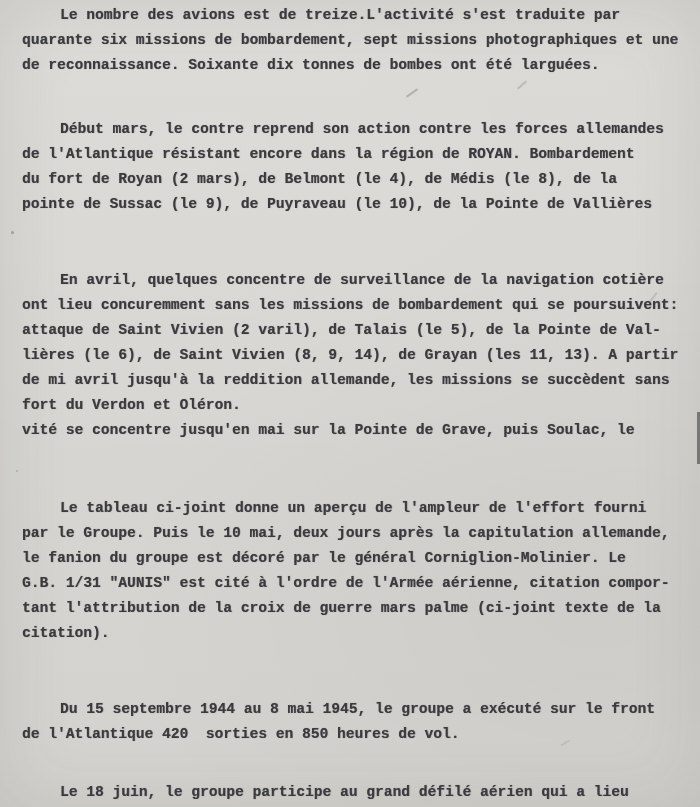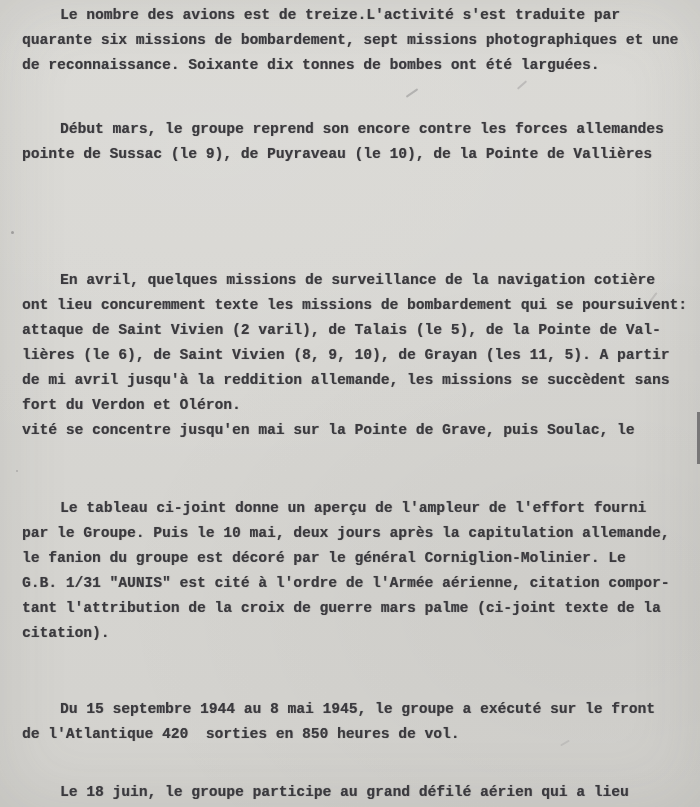--- a/index.html
+++ b/index.html
@@ -71,29 +71,31 @@
 
 <div class="page">
 
   <div class="para p0">
     <div class="line indent">Le nombre des avions est de treize.L'activité s'est traduite par</div>
     <div class="line">quarante six missions de bombardement, sept missions photographiques et une</div>
     <div class="line">de reconnaissance. Soixante dix tonnes de bombes ont été larguées.</div>
   </div>
 
   <div class="para p1">
-    <div class="line indent">Début mars, le groupe reprend son encore contre les forces allemandes</div>
+    <div class="line indent">Début mars, le contre reprend son action contre les forces allemandes</div>
+    <div class="line">de l'Atlantique résistant encore dans la région de ROYAN. Bombardement</div>
+    <div class="line">du fort de Royan (2 mars), de Belmont (le 4), de Médis (le 8), de la</div>
     <div class="line">pointe de Sussac (le 9), de Puyraveau (le 10), de la Pointe de Vallières</div>
   </div>
 
   <div class="para p2">
-    <div class="line indent">En avril, quelques missions de surveillance de la navigation cotière</div>
-    <div class="line">ont lieu concuremment texte les missions de bombardement qui se poursuivent:</div>
+    <div class="line indent">En avril, quelques concentre de surveillance de la navigation cotière</div>
+    <div class="line">ont lieu concuremment sans les missions de bombardement qui se poursuivent:</div>
     <div class="line">attaque de Saint Vivien (2 varil), de Talais (le 5), de la Pointe de Val-</div>
-    <div class="line">lières (le 6), de Saint Vivien (8, 9, 10), de Grayan (les 11, 5). A partir</div>
+    <div class="line">lières (le 6), de Saint Vivien (8, 9, 14), de Grayan (les 11, 13). A partir</div>
     <div class="line">de mi avril jusqu'à la reddition allemande, les missions se succèdent sans</div>
     <div class="line">fort du Verdon et Oléron.</div>
     <div class="line">vité se concentre jusqu'en mai sur la Pointe de Grave, puis Soulac, le</div>
   </div>
 
   <div class="para p3">
     <div class="line indent">Le tableau ci-joint donne un aperçu de l'ampleur de l'effort fourni</div>
     <div class="line">par le Groupe. Puis le 10 mai, deux jours après la capitulation allemande,</div>
     <div class="line">le fanion du groupe est décoré par le général Corniglion-Molinier. Le</div>
     <div class="line">G.B. 1/31 "AUNIS" est cité à l'ordre de l'Armée aérienne, citation compor-</div>

